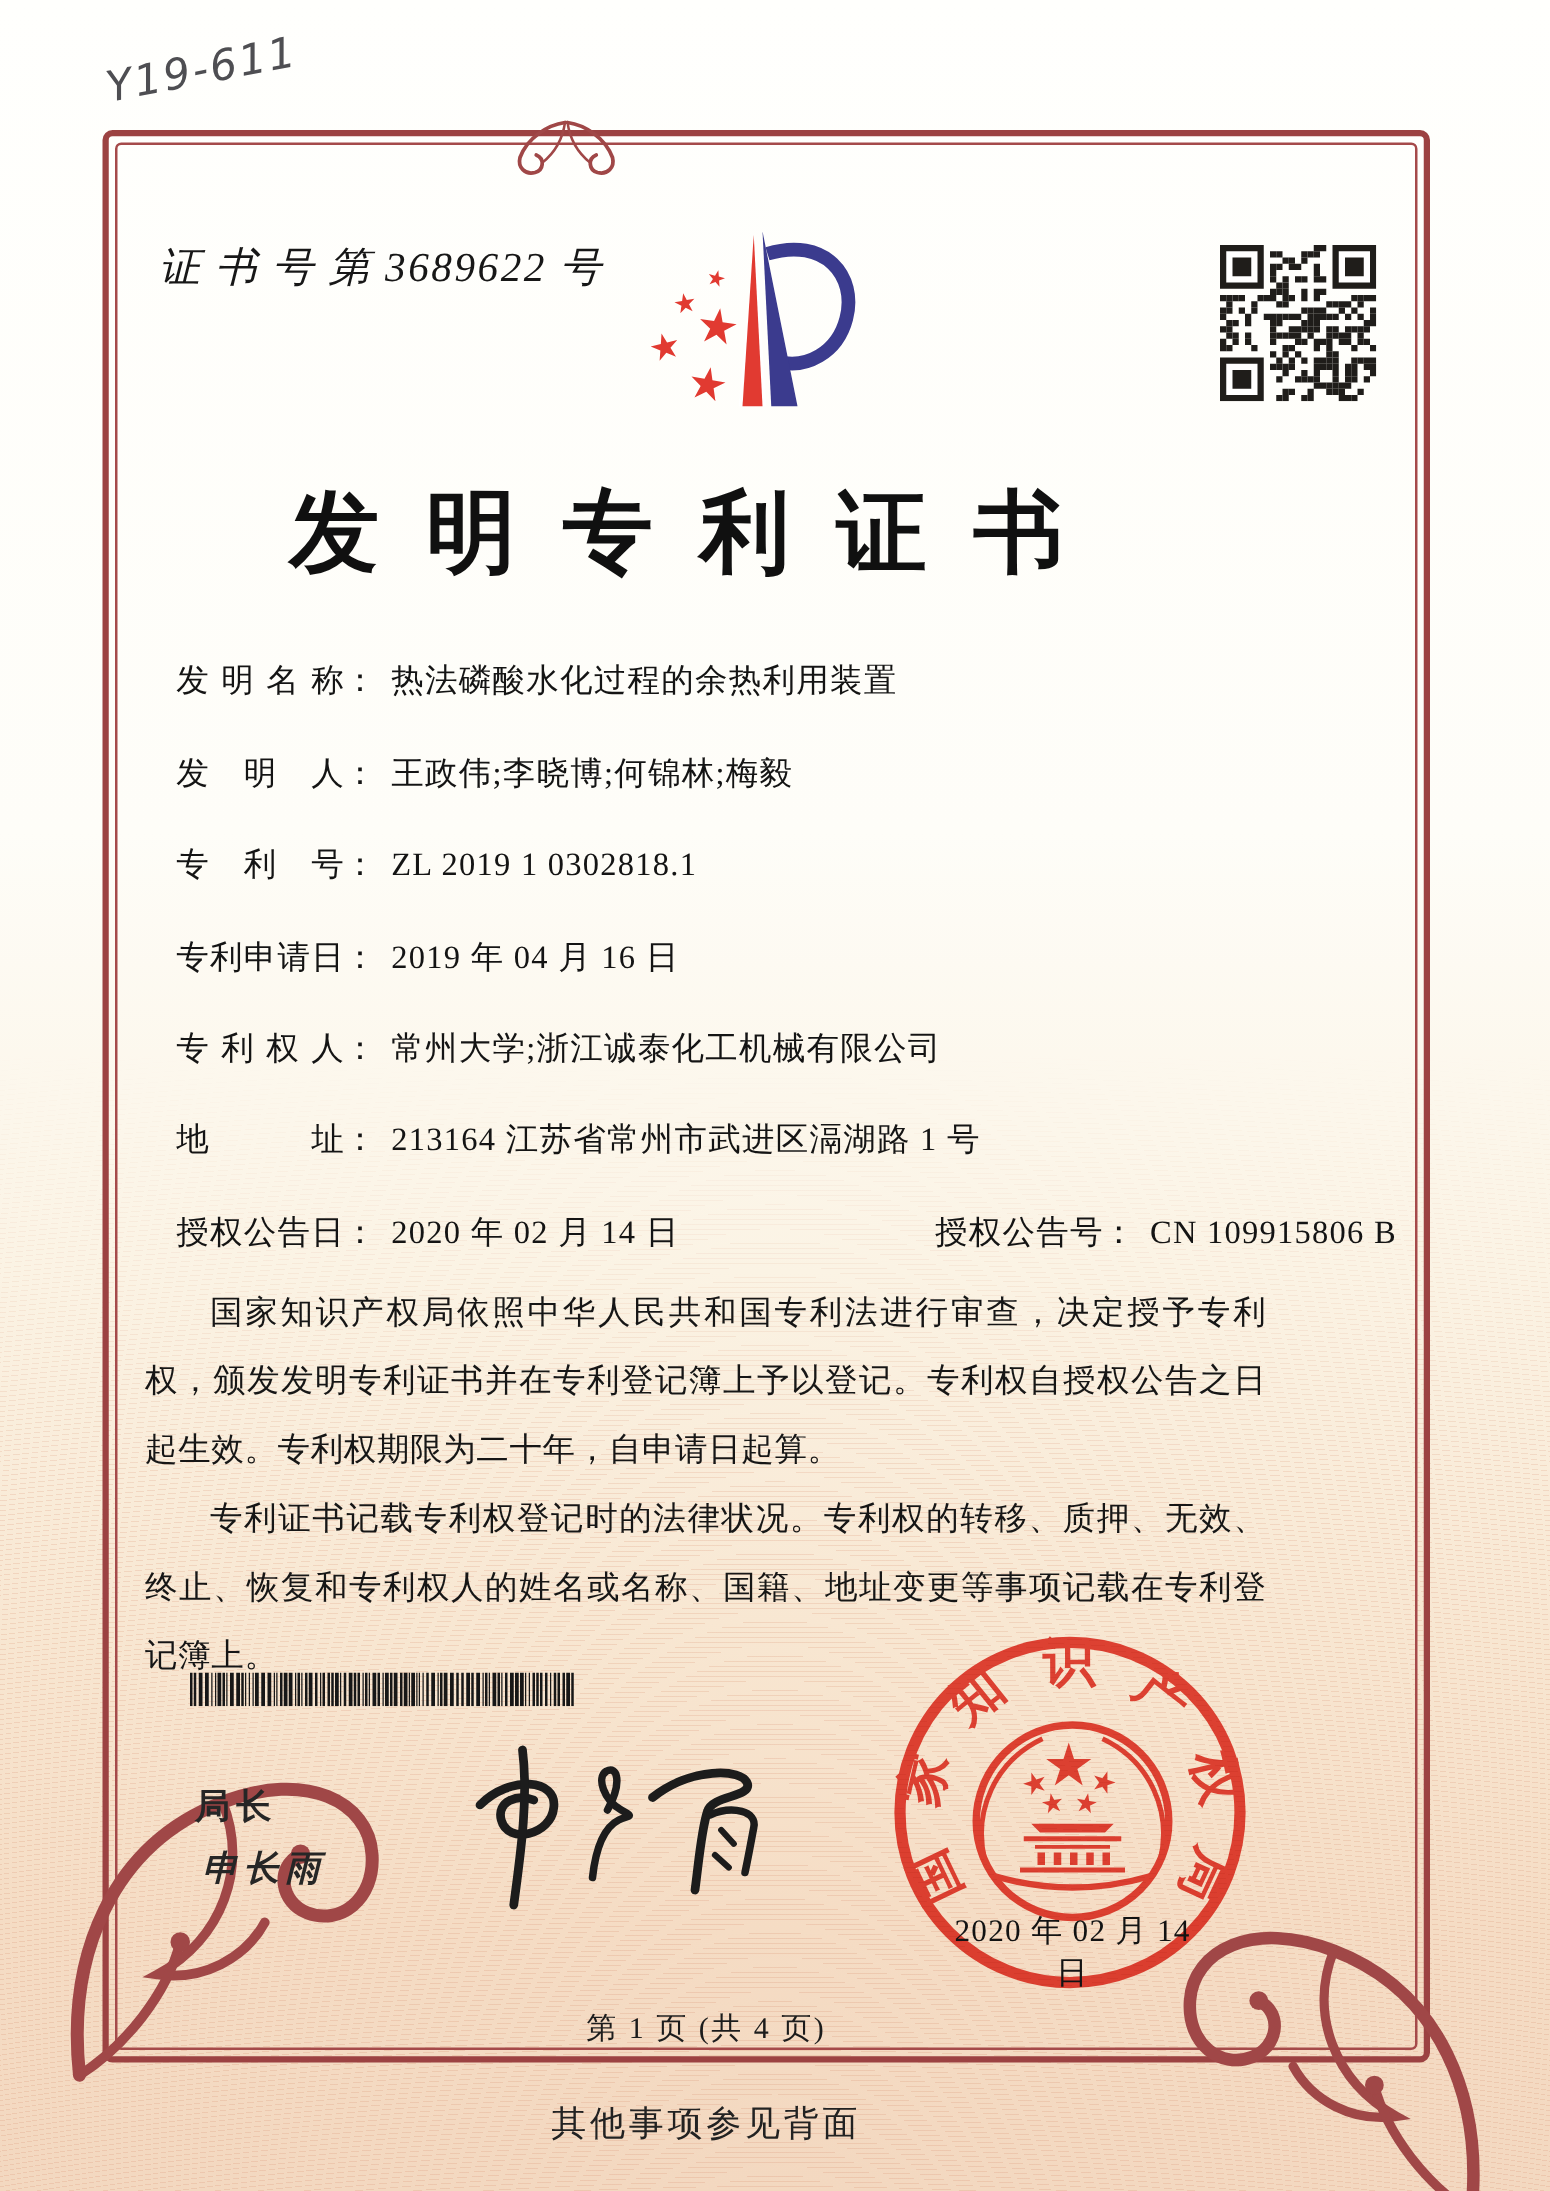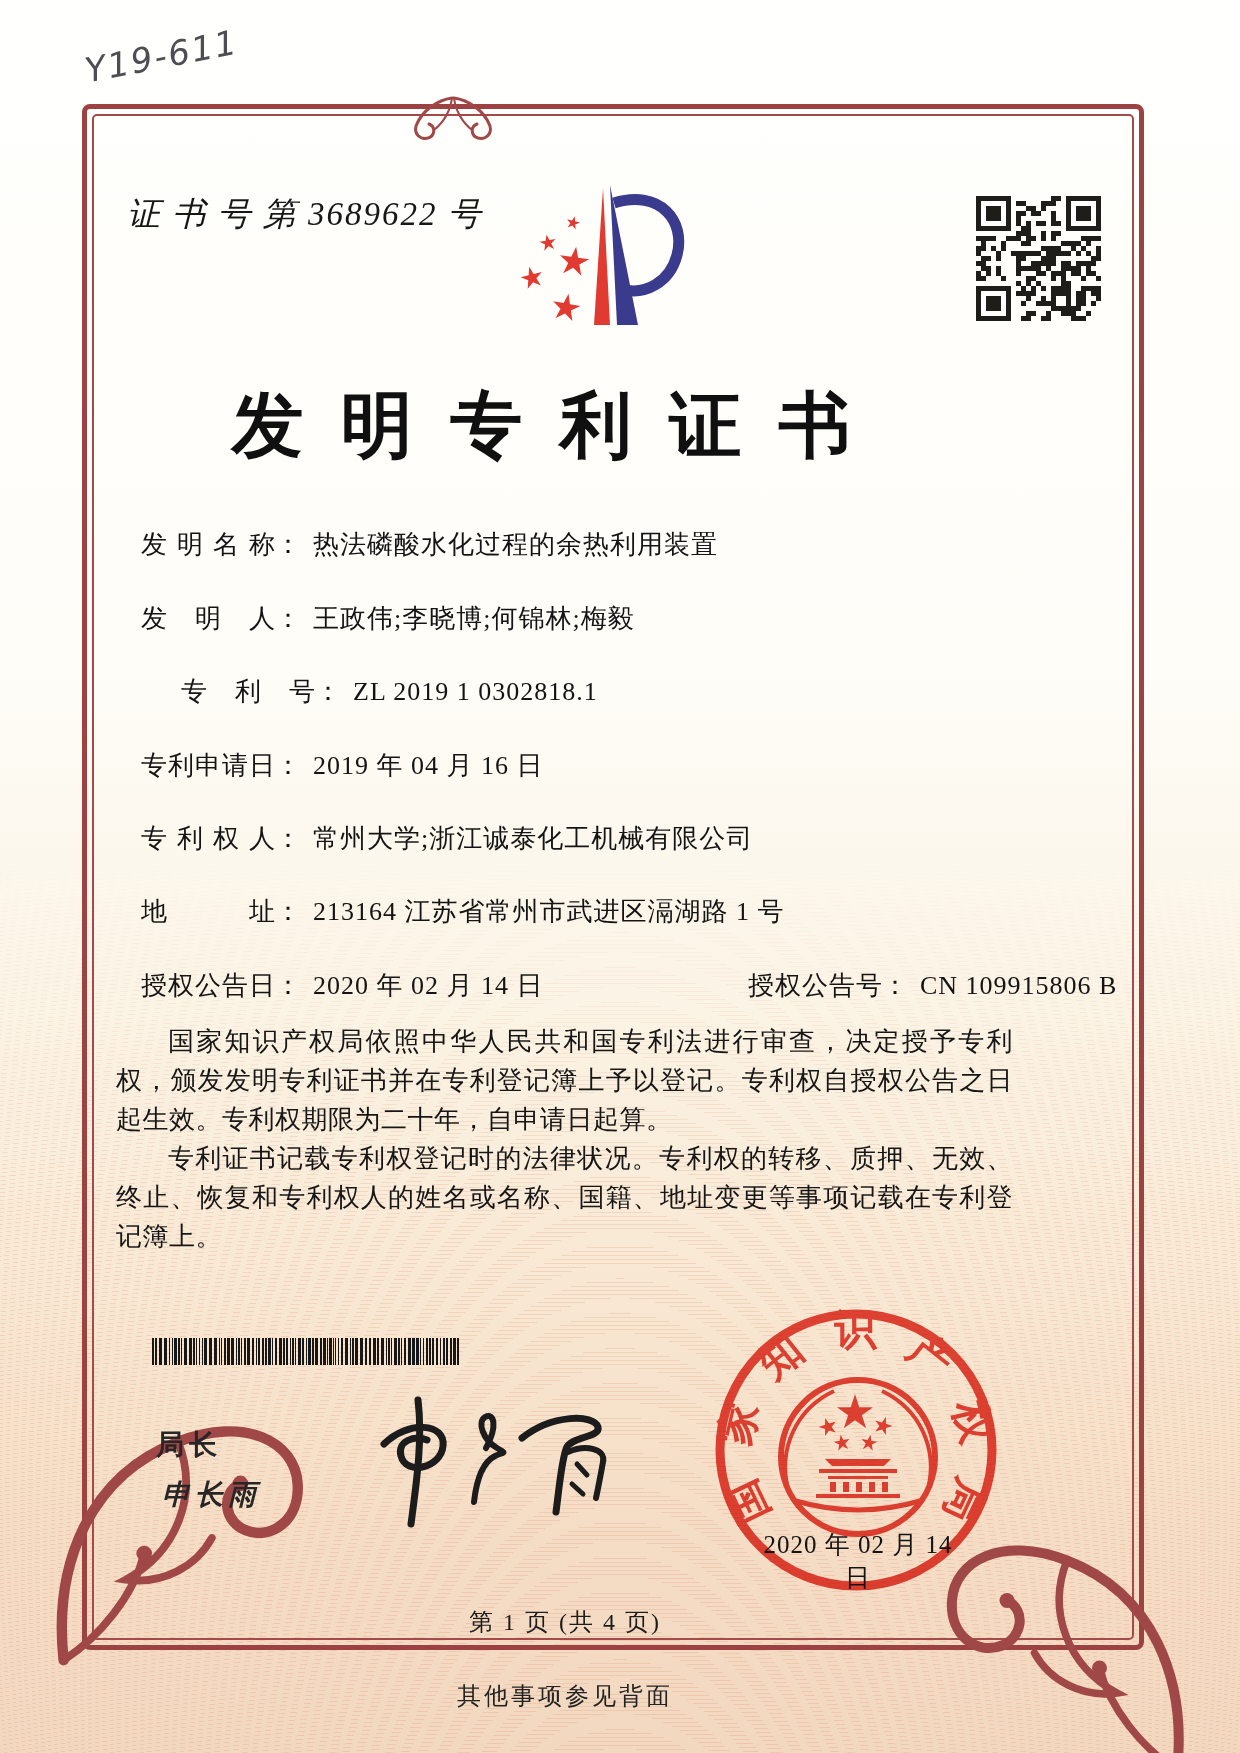--- a/index.html
+++ b/index.html
@@ -23,32 +23,32 @@
   #handwritten-note{left:84px;top:36px;font-family:"DejaVu Sans",sans-serif;font-style:italic;
     font-size:34px;color:#4e4e52;transform:rotate(-11deg);letter-spacing:2px;}
   #cert-no{left:127px;top:192px;font-size:33px;color:#171717;letter-spacing:2px;font-style:italic;}
   #doc-title{left:76px;top:378px;width:930px;text-align:center;font-size:72px;font-weight:700;
     color:#101010;letter-spacing:0.52em;text-indent:0.52em;}
   .row{position:absolute;left:141px;font-size:26px;color:#141414;white-space:nowrap;}
   .flabel{display:inline-block;width:134px;text-align:justify;text-align-last:justify;vertical-align:bottom;}
   .fvalue{margin-left:12px;letter-spacing:1px;}
   #grant-no-pair{position:absolute;left:607px;top:0;}
   #paras{left:116px;top:1022px;width:897px;}
-  #paras p{margin:0;font-size:26px;line-height:39px;color:#161616;text-indent:2em;text-align:justify;letter-spacing:0.5px;}
+  #paras p{margin:0;font-size:26px;line-height:55px;color:#161616;text-indent:2em;text-align:justify;letter-spacing:0.5px;}
   #barcode{left:152px;top:1338px;width:312px;height:27px;}
   #signer-title{left:156px;top:1426px;font-family:"Liberation Sans","DejaVu Sans",sans-serif;
     font-weight:700;font-size:28px;color:#262626;letter-spacing:5px;}
   #signer-name{left:162px;top:1476px;font-family:"Liberation Sans","DejaVu Sans",sans-serif;
     font-weight:700;font-size:28px;color:#262626;letter-spacing:5px;font-style:italic;}
   #signature{left:356px;top:1392px;}
   #seal{left:706px;top:1300px;mix-blend-mode:multiply;opacity:0.93;}
   #seal-date{left:752px;top:1528px;width:212px;text-align:center;font-size:25px;color:#131313;
     letter-spacing:1px;z-index:5;}
   #page-num{left:100px;top:1606px;width:930px;text-align:center;font-size:24px;color:#1c1c1c;letter-spacing:2px;}
-  #back-note{left:100px;top:1680px;width:930px;text-align:center;font-size:24px;color:#222;letter-spacing:3px;}
+  #back-note{left:100px;top:1680px;width:930px;text-align:center;font-size:28px;color:#222;letter-spacing:3px;}
   #qr{left:976px;top:196px;}
   #logo{left:518px;top:183px;}
   .flourish{position:absolute;pointer-events:none;}
 </style>
 </head>
 <body>
 
 <div id="page">
   <div id="waves"></div>
 
@@ -322,21 +322,21 @@
       </svg></div>
 
   <div class="abs" id="doc-title">发明专利证书</div>
 
   <div class="row" style="top:527px;">
     <span class="flabel">发明名称</span><span class="fcolon">：</span><span class="fvalue">热法磷酸水化过程的余热利用装置</span>
   </div>
   <div class="row" style="top:601px;">
     <span class="flabel">发明人</span><span class="fcolon">：</span><span class="fvalue">王政伟;李晓博;何锦林;梅毅</span>
   </div>
-  <div class="row" style="top:674px;margin-left:40px;">
+  <div class="row" style="top:674px;">
     <span class="flabel">专利号</span><span class="fcolon">：</span><span class="fvalue">ZL 2019 1 0302818.1</span>
   </div>
   <div class="row" style="top:748px;">
     <span class="flabel">专利申请日</span><span class="fcolon">：</span><span class="fvalue">2019 年 04 月 16 日</span>
   </div>
   <div class="row" style="top:821px;">
     <span class="flabel">专利权人</span><span class="fcolon">：</span><span class="fvalue">常州大学;浙江诚泰化工机械有限公司</span>
   </div>
   <div class="row" style="top:894px;">
     <span class="flabel">地址</span><span class="fcolon">：</span><span class="fvalue">213164 江苏省常州市武进区滆湖路 1 号</span>

